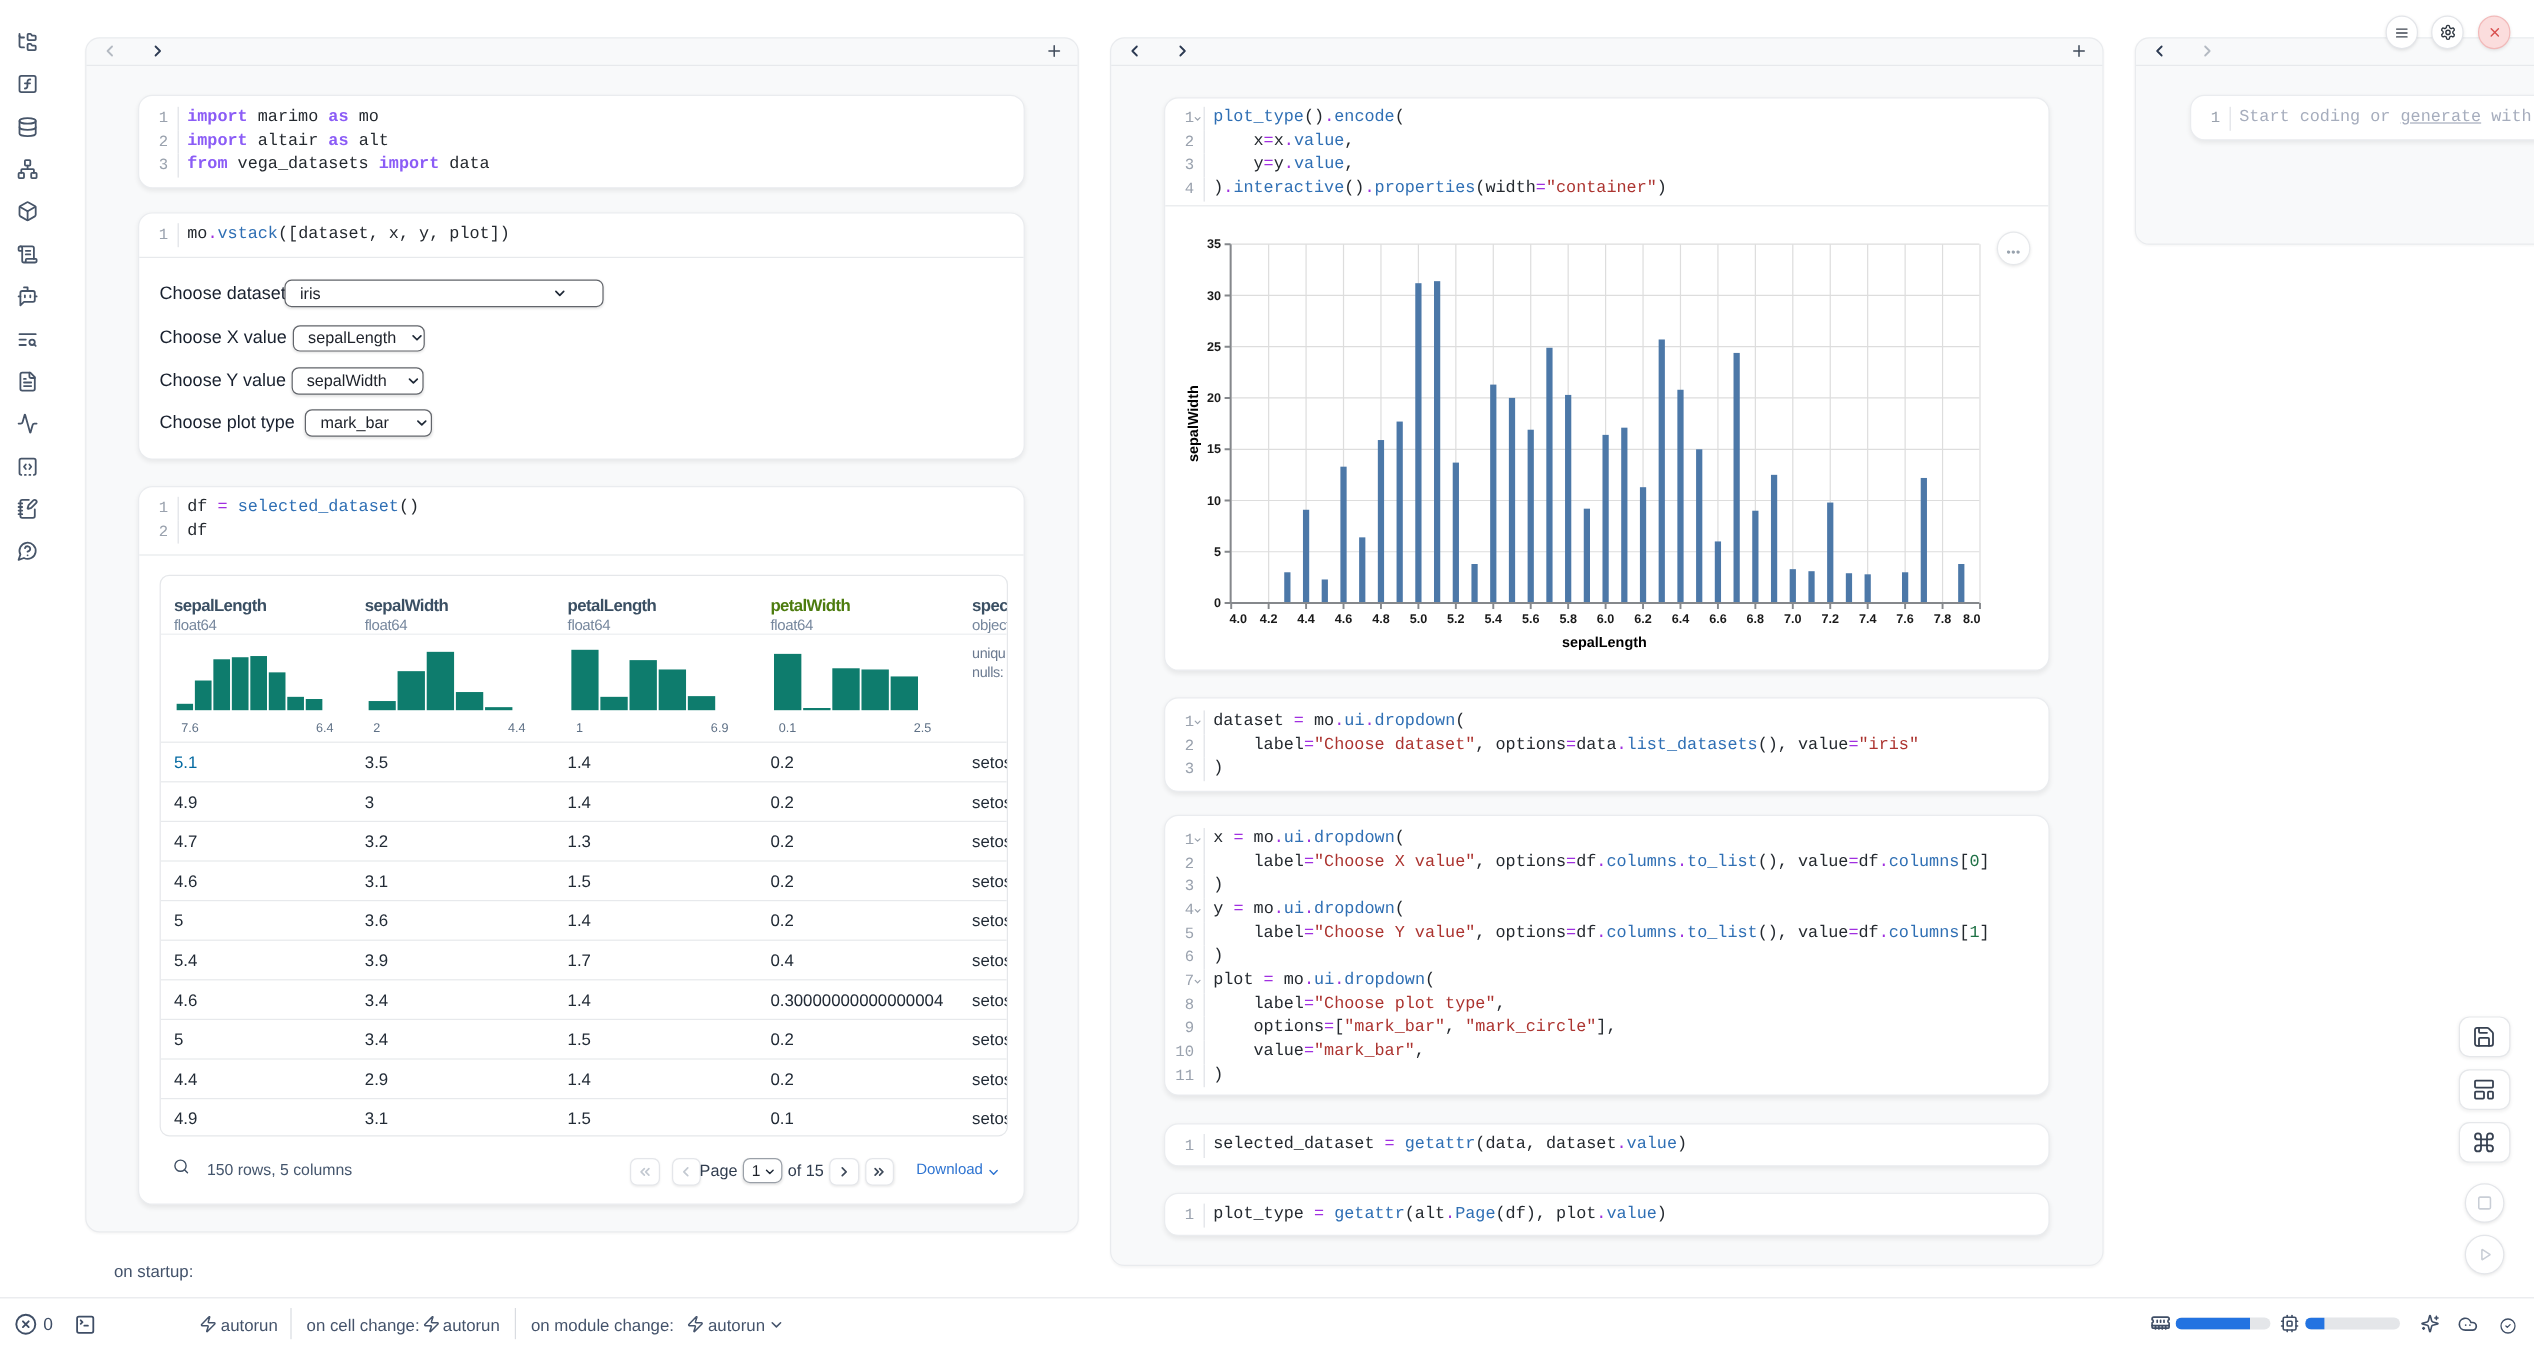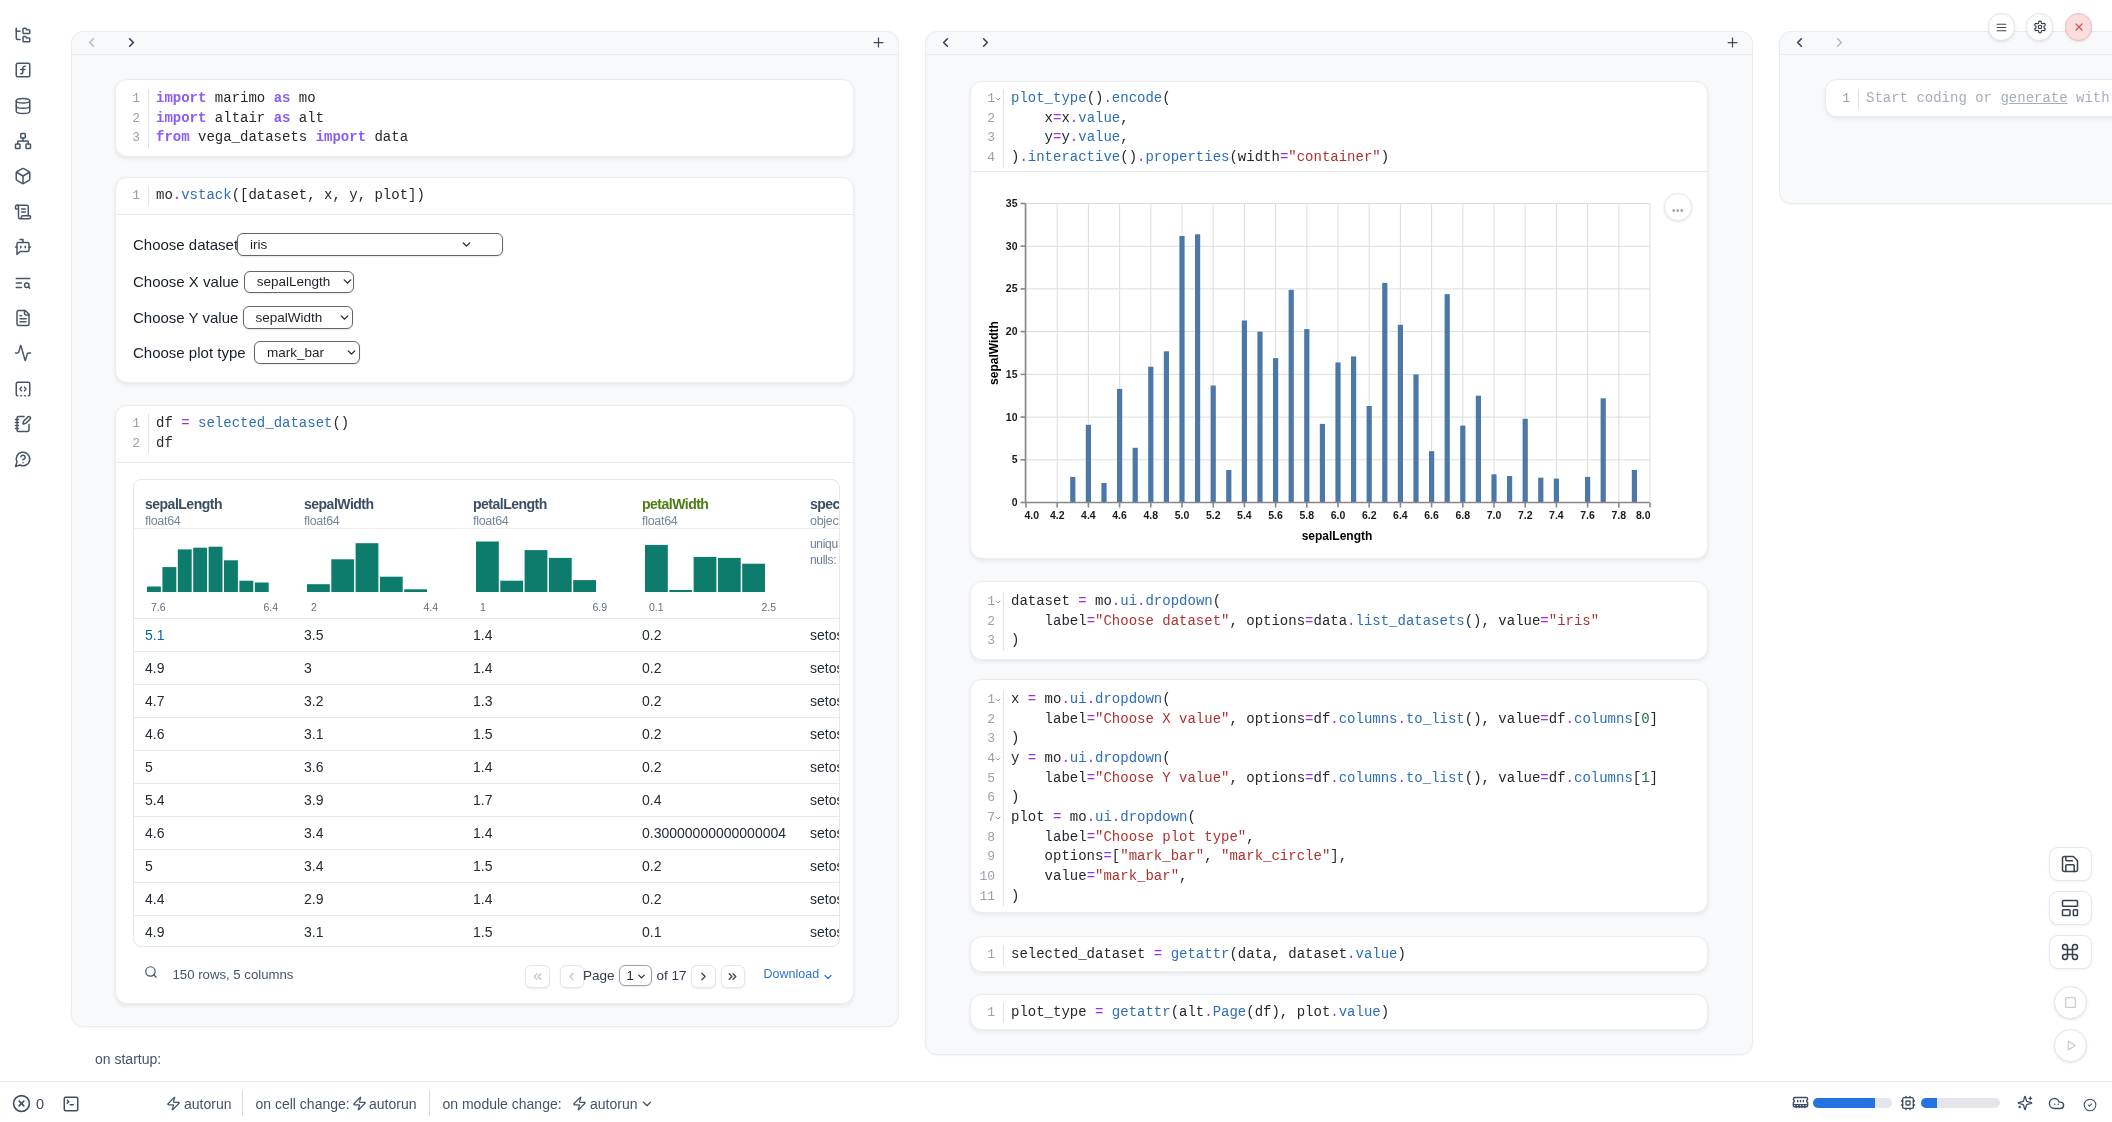--- a/index.html
+++ b/index.html
@@ -292,21 +292,21 @@
     </svg>
     <div class="pbtn" style="left:443.5px;top:559px;width:24.5px;height:22.5px"></div>
     <svg style="position:absolute;left:449.25px;top:563.75px" width="13" height="13" viewBox="0 0 24 24" fill="none" stroke="#c3c9d1" stroke-width="2.6" stroke-linecap="round" stroke-linejoin="round">
       <path d="m15 18-6-6 6-6"></path>
     </svg>
     <div style="position:absolute;left:467px;top:561.5px;font-size:13.5px;color:#303c4e">Page</div>
     <div class="sel" style="left:502.5px;top:559px;width:33px;height:21px;line-height:19px;padding-left:7px;font-size:13px;border-color:#9aa0a8">1</div>
     <svg style="position:absolute;left:520px;top:565px" width="11" height="11" viewBox="0 0 24 24" fill="none" stroke="#1f2937" stroke-width="2.6" stroke-linecap="round" stroke-linejoin="round">
       <path d="m6 9 6 6 6-6"></path>
     </svg>
-    <div style="position:absolute;left:540.5px;top:561.5px;font-size:13.5px;color:#303c4e">of 17</div>
+    <div style="position:absolute;left:540.5px;top:561.5px;font-size:13.5px;color:#303c4e">of 15</div>
     <div class="pbtn" style="left:575px;top:559px;width:24.5px;height:22.5px"></div>
     <svg style="position:absolute;left:580.75px;top:563.75px" width="13" height="13" viewBox="0 0 24 24" fill="none" stroke="#3f4a5a" stroke-width="2.6" stroke-linecap="round" stroke-linejoin="round">
       <path d="m9 18 6-6-6-6"></path>
     </svg>
     <div class="pbtn" style="left:604.5px;top:559px;width:24.5px;height:22.5px"></div>
     <svg style="position:absolute;left:610.25px;top:563.75px" width="13" height="13" viewBox="0 0 24 24" fill="none" stroke="#3f4a5a" stroke-width="2.6" stroke-linecap="round" stroke-linejoin="round">
       <path d="m6 17 5-5-5-5"></path>
       <path d="m13 17 5-5-5-5"></path>
     </svg>
     <div style="position:absolute;left:647.5px;top:560.5px;font-size:12.5px;color:#2e74d1">Download</div>

